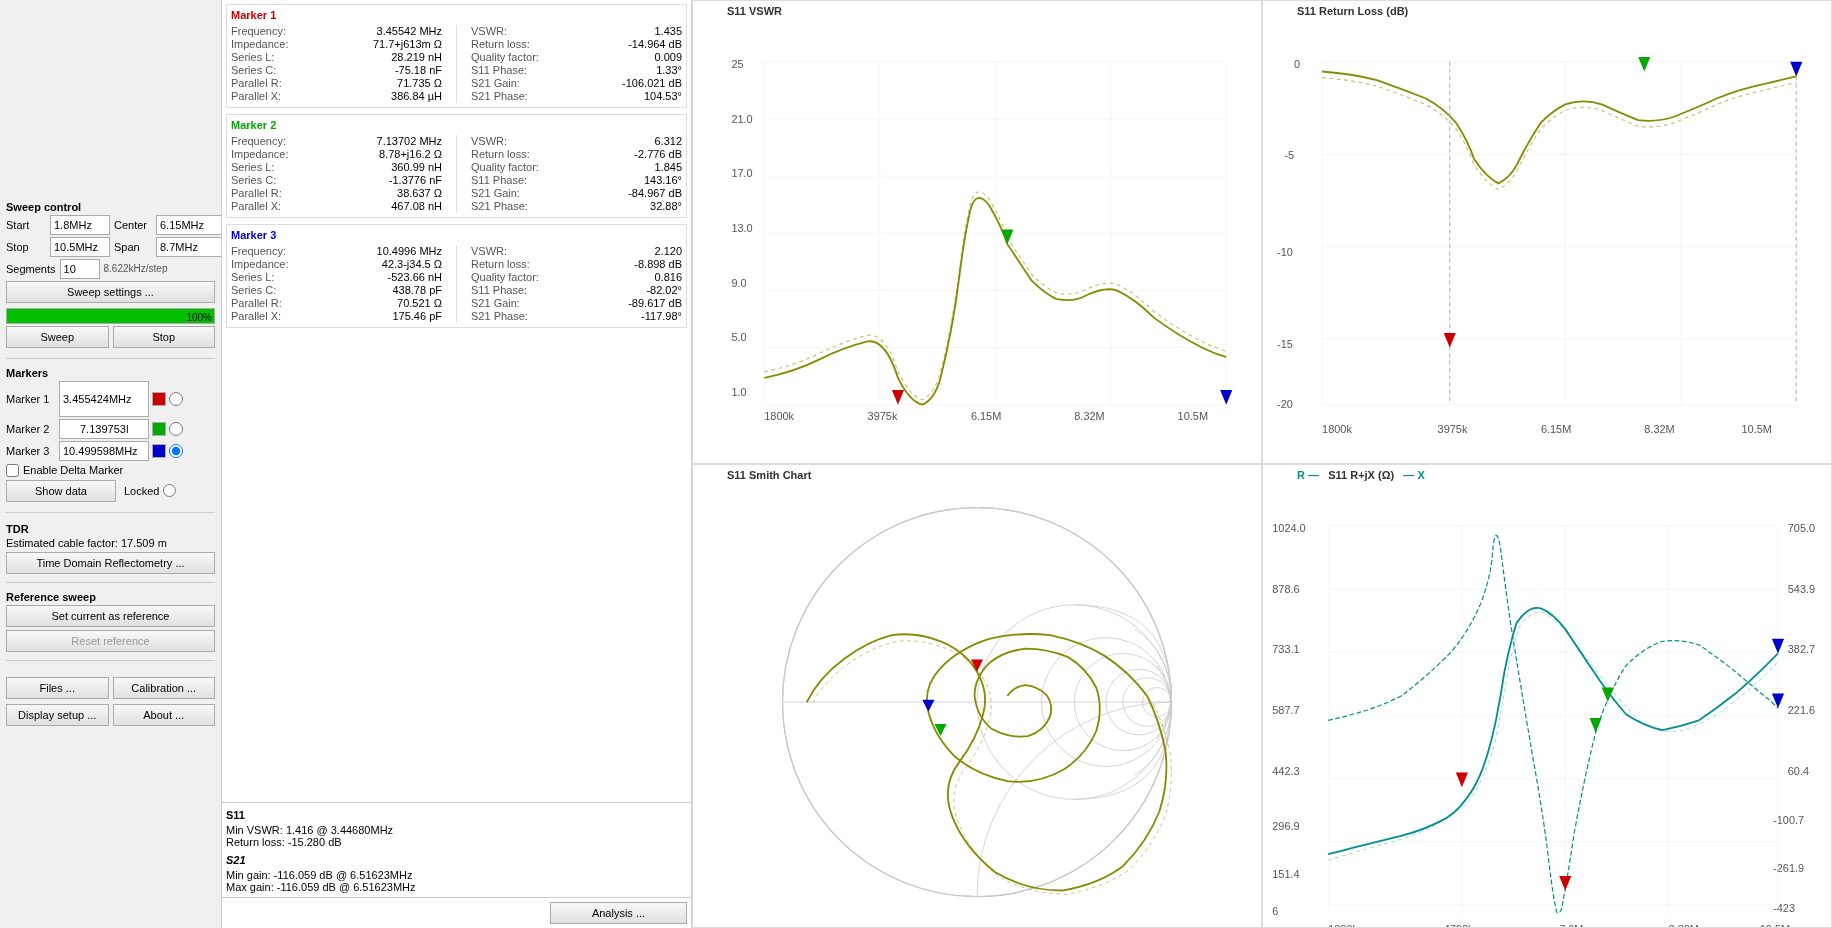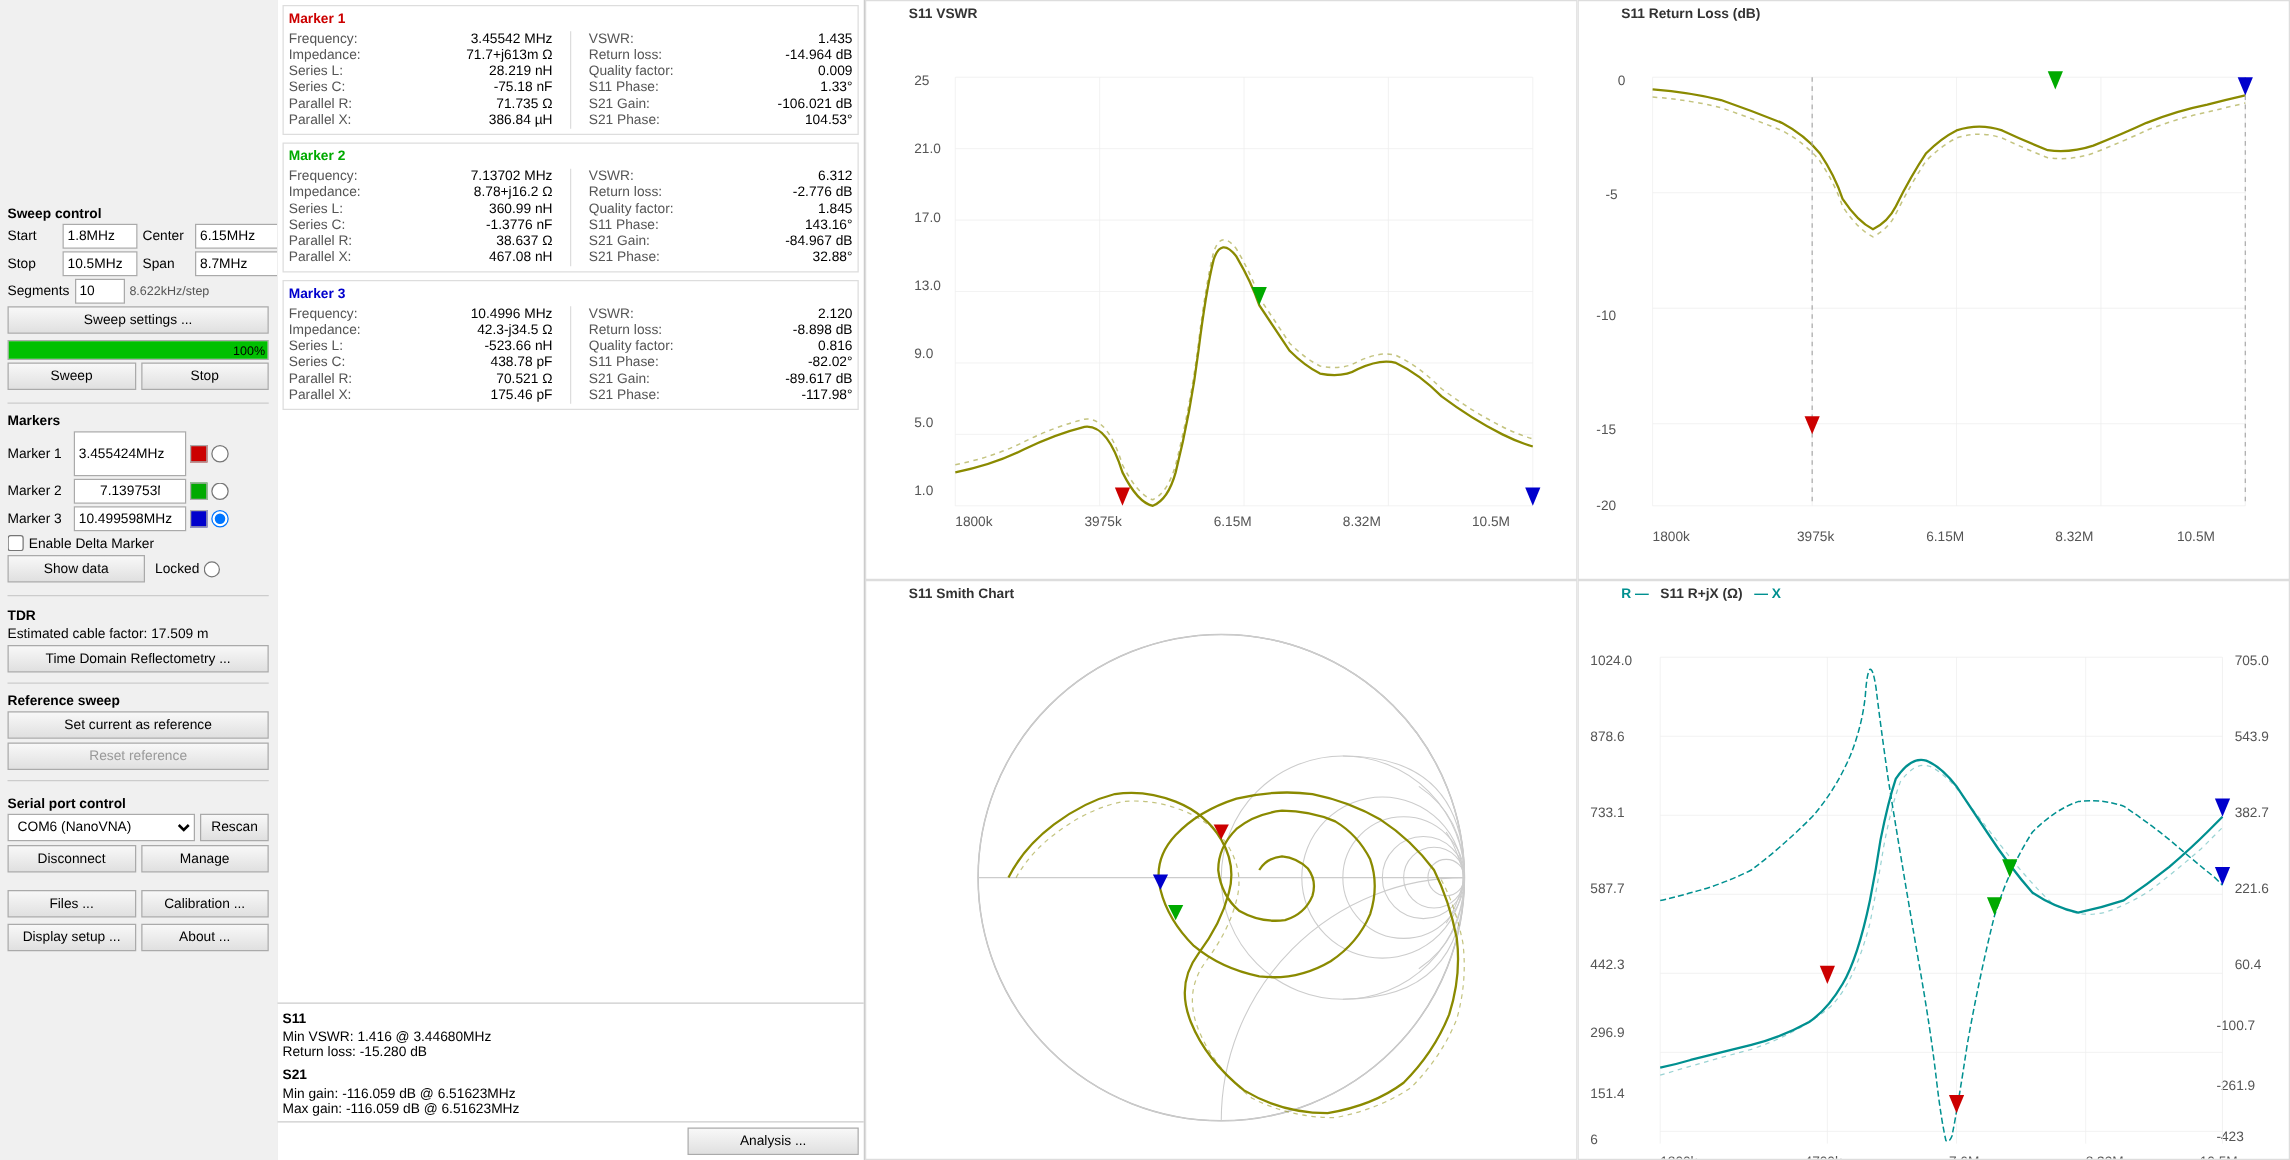--- a/index.html
+++ b/index.html
@@ -191,21 +191,21 @@
     }
     .marker-data-key { color: #555; }
     .marker-data-val { font-weight: normal; text-align: right; }
 
     .s11-summary {
       border-top: 1px solid #ccc;
       padding: 6px 4px 4px 4px;
       font-size: 11px;
     }
     .s11-title { font-weight: bold; margin-bottom: 3px; }
-    .s21-title { font-weight: bold; margin: 6px 0 3px 0; }
+    .s21-title { font-weight: bold; margin: 6px 0 3px 0; font-style: italic; }
 
     .analysis-btn-row {
       border-top: 1px solid #ccc;
       padding: 4px;
       display: flex;
       justify-content: flex-end;
     }
 
     
     .charts-area {
@@ -339,33 +339,20 @@
   <div class="divider"></div>
 
   <div>
     <div class="section-title">Reference sweep</div>
     <button class="btn btn-wide" style="margin-bottom:3px">Set current as reference</button>
     <button class="btn btn-wide" style="color:#999">Reset reference</button>
   </div>
 
   <div class="divider"></div>
 
-  <div class="serial-section">
-    <div class="section-title">Serial port control</div>
-    <div class="row" style="margin-bottom:3px">
-      <select class="select-box">
-        <option>COM6 (NanoVNA)</option>
-      </select>
-      <button class="btn" style="width:55px">Rescan</button>
-    </div>
-    <div class="row">
-      <button class="btn btn-half">Disconnect</button>
-      <button class="btn btn-half">Manage</button>
-    </div>
-  </div>
 
   <div class="bottom-buttons" style="margin-top:8px">
     <div class="row">
       <button class="btn btn-half">Files ...</button>
       <button class="btn btn-half">Calibration ...</button>
     </div>
     <div class="row">
       <button class="btn btn-half">Display setup ...</button>
       <button class="btn btn-half">About ...</button>
     </div>

